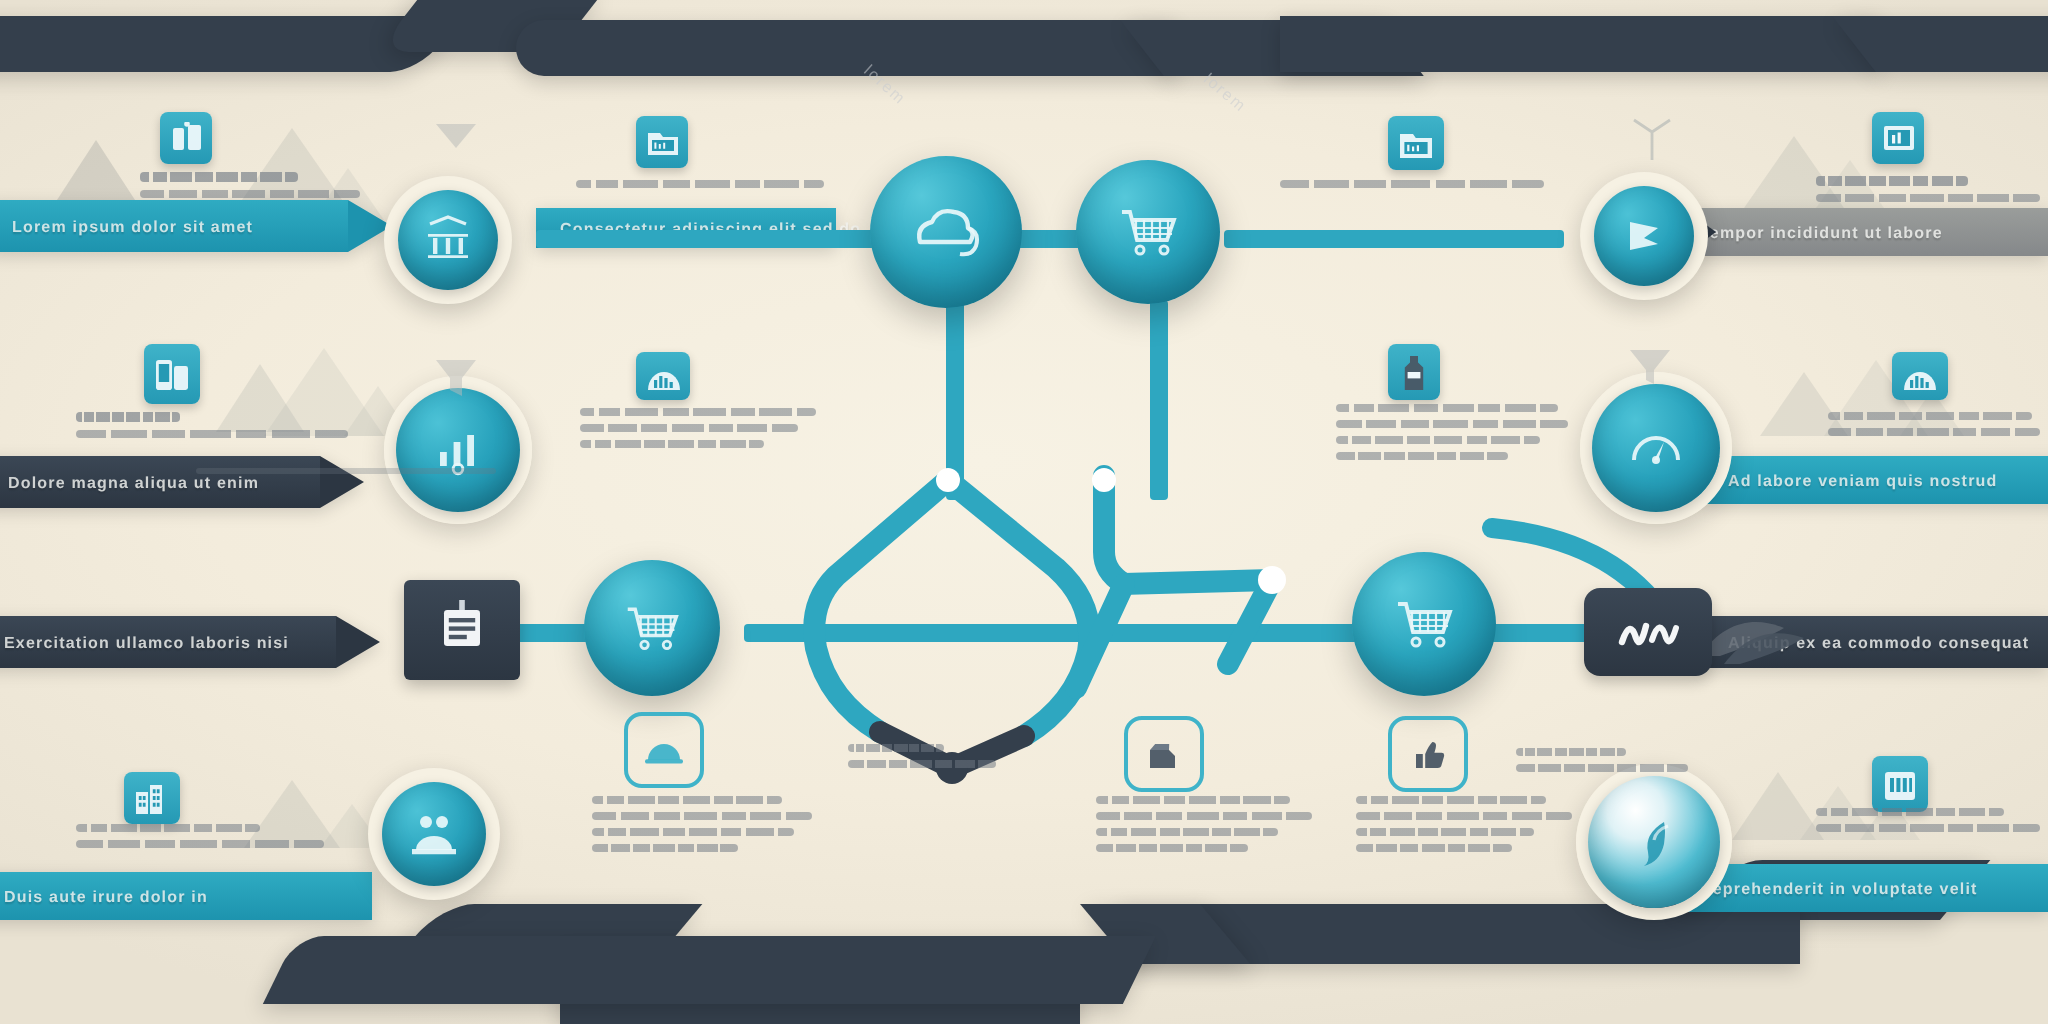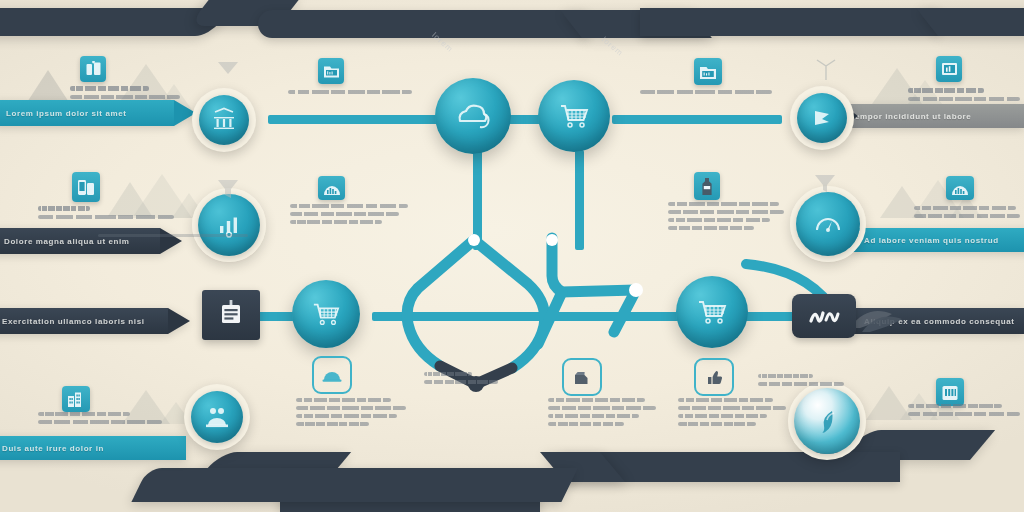--- a/index.html
+++ b/index.html
@@ -194,20 +194,27 @@
 
   <div class="bannerwrap" style="left:-6px;top:100px;height:26px;">
     <div class="banner teal" style="--ht:13px;">
       <div class="body" style="width:180px;">
         <span class="btext onteal">Lorem ipsum dolor sit amet</span>
       </div>
       <div class="tip"></div>
     </div>
   </div>
 
+  <div class="bannerwrap" style="left:268px;top:104px;height:20px;">
+    <div class="banner teal" style="--ht:10px;">
+      <div class="body" style="width:150px;">
+        <span class="btext onteal">Consectetur adipiscing elit sed do</span>
+      </div>
+    </div>
+  </div>
 
   <div class="bannerwrap" style="left:838px;top:104px;height:24px;">
     <div class="banner gray" style="--ht:12px;">
       <div class="body" style="width:186px;">
         <span class="btext ongray">Tempor incididunt ut labore</span>
       </div>
     </div>
   </div>
 
   <div class="abs noevt" style="left:836px;top:100px;width:0;height:0;border-top:16px solid transparent;border-bottom:16px solid transparent;border-left:22px solid #2c3642;"></div>
@@ -253,20 +260,27 @@
   </svg>
 
   <div class="bannerwrap" style="left:-10px;top:436px;height:24px;">
     <div class="banner teal" style="--ht:12px;">
       <div class="body" style="width:196px;">
         <span class="btext onteal">Duis aute irure dolor in</span>
       </div>
     </div>
   </div>
 
+  <div class="bannerwrap" style="left:838px;top:432px;height:24px;">
+    <div class="banner teal" style="--ht:12px;">
+      <div class="body" style="width:186px;">
+        <span class="btext onteal">Reprehenderit in voluptate velit</span>
+      </div>
+    </div>
+  </div>
 
   <div class="conn h noevt" style="left:268px;top:115px;width:180px;"></div>
   <div class="conn h noevt" style="left:500px;top:115px;width:70px;"></div>
   <div class="conn h noevt" style="left:612px;top:115px;width:170px;"></div>
   <div class="conn v noevt" style="left:473px;top:150px;height:100px;"></div>
   <div class="conn v noevt" style="left:575px;top:150px;height:100px;"></div>
 
   <div class="conn h noevt" style="left:258px;top:312px;width:50px;"></div>
   <div class="conn h noevt" style="left:372px;top:312px;width:330px;"></div>
   <div class="conn h noevt" style="left:740px;top:312px;width:70px;"></div>

